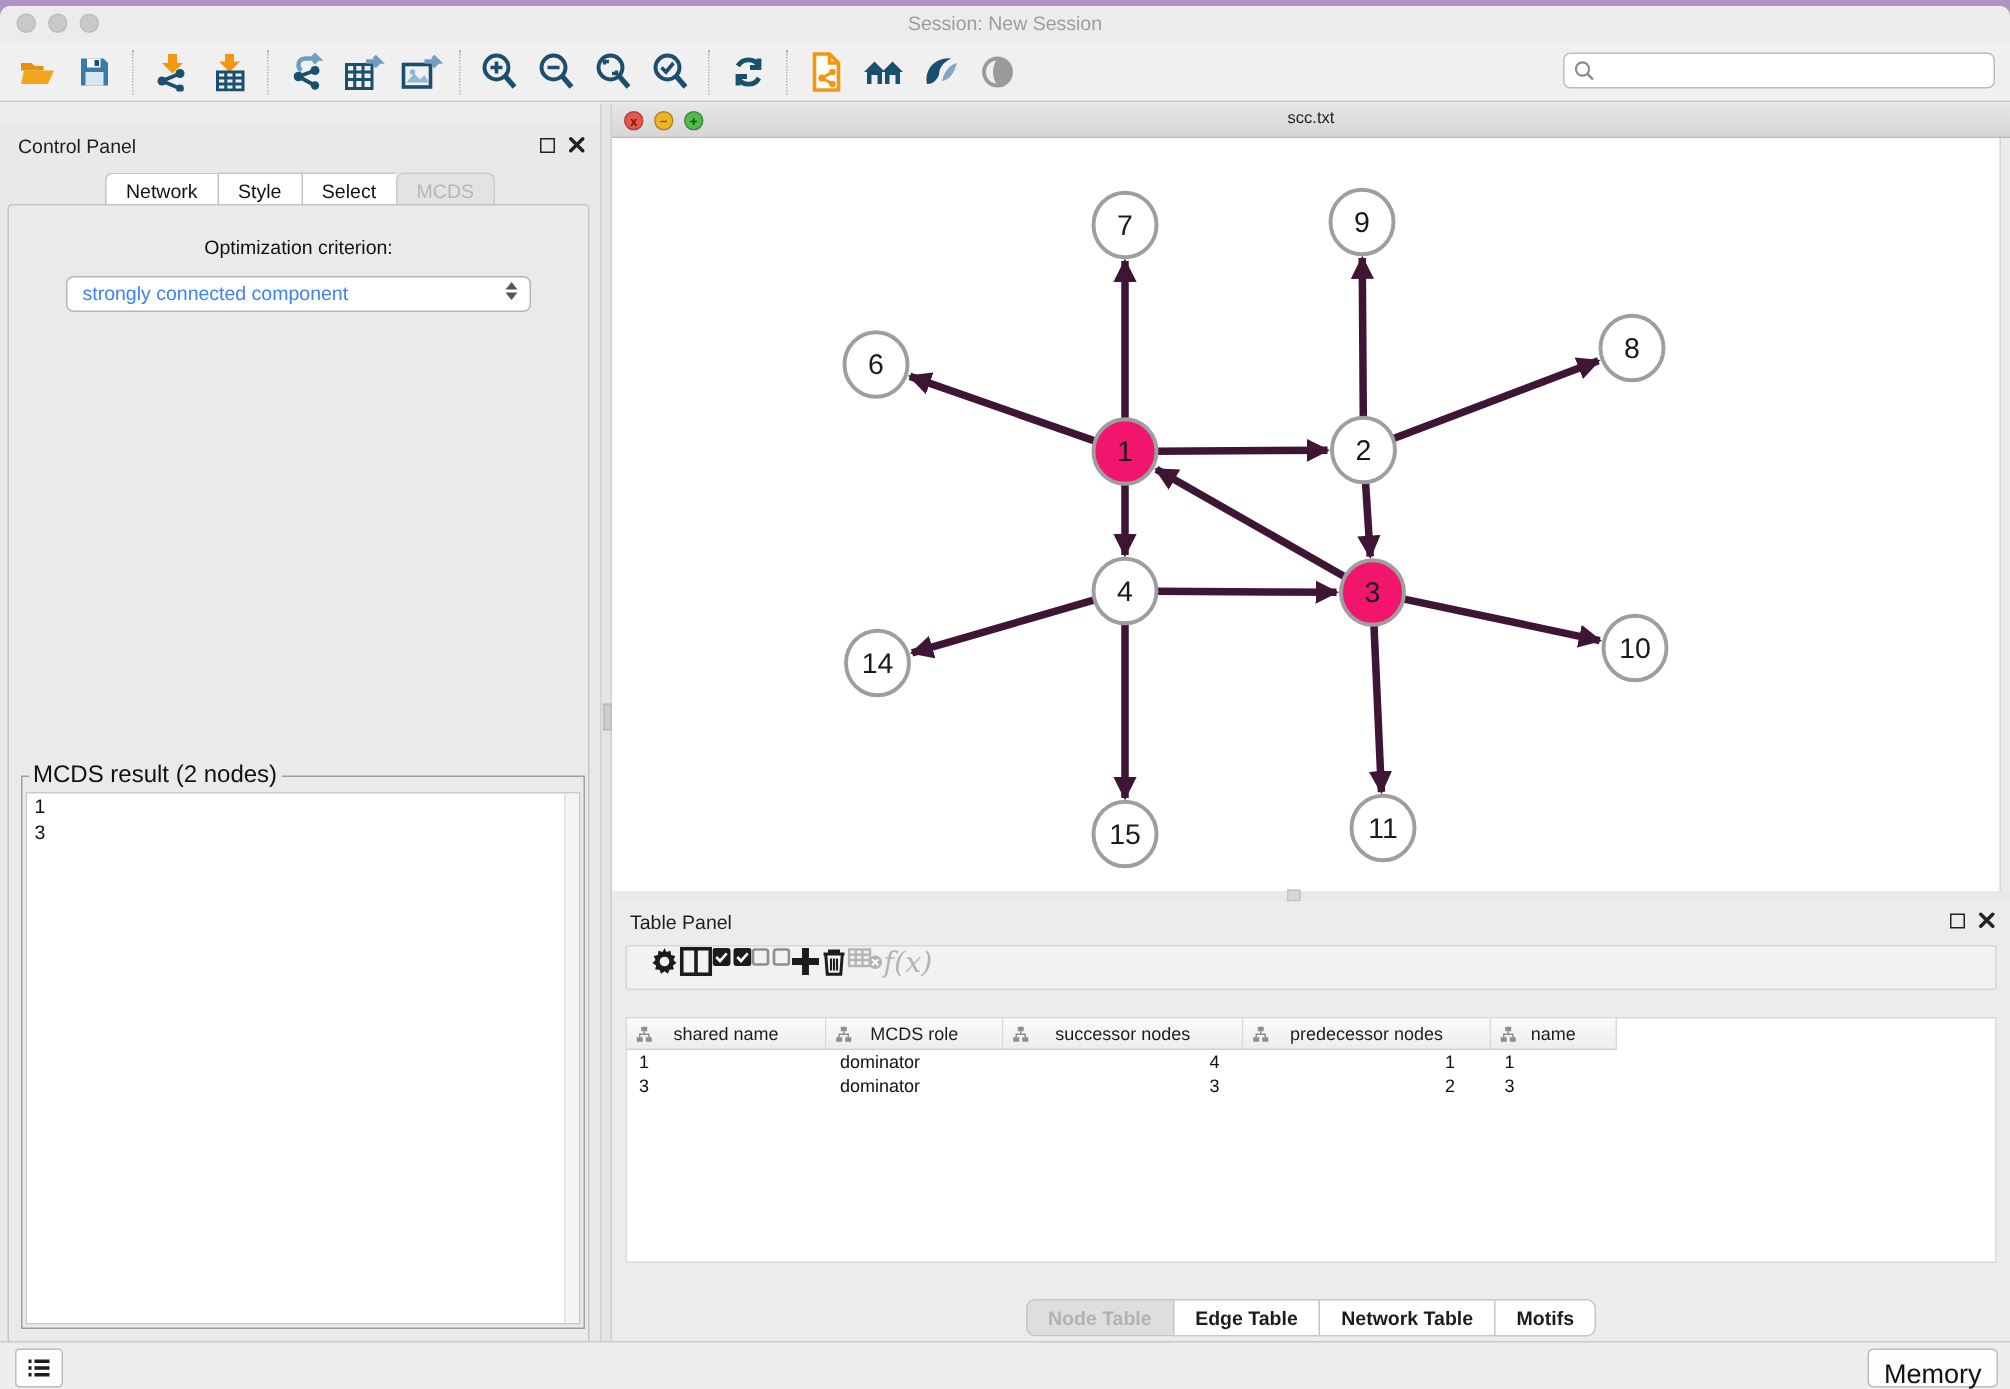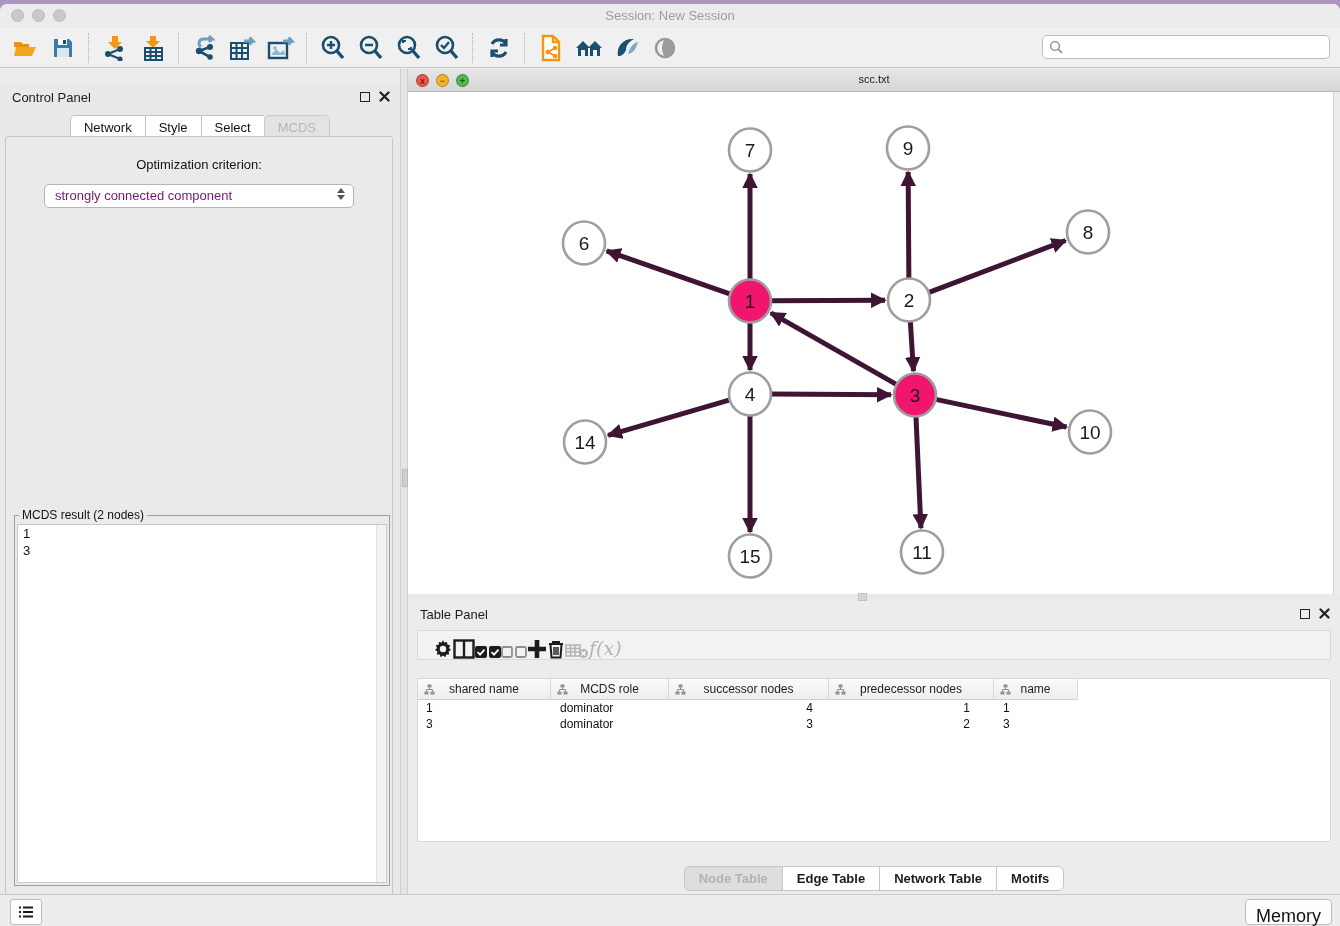--- a/index.html
+++ b/index.html
@@ -26,29 +26,29 @@
   .panel-title{position:absolute;left:12px;top:6px;font-size:13px;color:#1d1d1d;}
   .panel-icons{position:absolute;right:10px;top:7px;display:flex;gap:9px;align-items:center;}
   .float-box{width:10px;height:10px;border:1.6px solid #222;box-sizing:border-box;}
   .ctab-row{position:absolute;left:0;top:31px;width:100%;display:flex;justify-content:center;gap:0;}
   .ctab{font-size:13px;padding:4px 13px;background:#fff;border:1px solid #c2c2c2;border-right:none;color:#111;cursor:default;}
   .ctab:first-child{border-radius:5px 0 0 0;}
   .ctab:last-child{border-right:1px solid #c2c2c2;border-radius:0 5px 5px 0;}
   .ctab.sel{background:#e3e3e3;color:#b6b6b6;border-color:#cccccc;border-radius:5px;}
   .cpane{position:absolute;left:5px;top:52px;width:388px;height:760px;background:#eaeaea;border:1px solid #c5c5c5;border-radius:3px;box-sizing:border-box;}
   .opt-label{margin-top:20px;text-align:center;font-size:13px;color:#111;}
-  .dropdown{position:relative;margin:12px auto 0 auto;width:310px;height:24px;background:#fff;border:1px solid #b6b6b6;border-radius:5px;box-sizing:border-box;font-size:13px;color:#701a75;line-height:22px;padding-left:10px;}
+  .dropdown{position:relative;margin:12px auto 0 auto;width:310px;height:24px;background:#fff;border:1px solid #b6b6b6;border-radius:5px;box-sizing:border-box;font-size:13px;color:#3b82f6;line-height:22px;padding-left:10px;}
   .dd-arrows{position:absolute;right:8px;top:3px;display:flex;flex-direction:column;gap:2px;}
   .dd-arrows i{display:block;width:0;height:0;border-left:4px solid transparent;border-right:4px solid transparent;}
   .dd-up{border-bottom:5px solid #555;}
   .dd-down{border-top:5px solid #555;}
   .btn-row{display:flex;justify-content:center;gap:15px;margin-top:11px;}
   .pbtn{font-size:13px;background:#fff;border:1px solid #b6b6b6;border-radius:5px;padding:3px 14px;color:#111;}
   .result-fieldset{position:absolute;left:8px;top:371px;width:370px;height:372px;border:1px solid #9f9f9f;margin:0;padding:2px;font-size:13px;color:#111;}
-  .result-fieldset legend{font-size:12px;padding:0 3px;margin-left:2px;}
+  .result-fieldset legend{font-size:16px;padding:0 3px;margin-left:2px;}
   .result-box{position:relative;width:100%;height:100%;background:#fff;border:1px solid #c9c9c9;box-sizing:border-box;overflow:hidden;}
   .result-line{font-size:13px;line-height:17px;padding-left:5px;color:#111;}
   .result-scroll{position:absolute;right:0;top:0;width:9px;height:100%;background:#f4f4f4;border-left:1px solid #e0e0e0;}
 
   
   .vdivider{position:absolute;left:400px;top:65px;width:8px;height:825px;background:#e4e4e4;border-left:1px solid #cfcfcf;border-right:1px solid #cfcfcf;box-sizing:border-box;}
   .v-handle{position:absolute;left:1px;top:400px;width:4px;height:16px;background:#cdcdcd;border:1px solid #bbb;}
 
   
   .network-panel{position:absolute;left:408px;top:65px;width:932px;height:532px;background:#ececec;}
@@ -58,21 +58,21 @@
   .ntl.red{background:#e9564c;color:#7d1410;}
   .ntl.yellow{background:#f0b429;color:#8a5d00;}
   .ntl.green{background:#53b94e;color:#14570f;}
   .net-title{position:absolute;left:0;right:0;top:4px;text-align:center;font-size:11px;color:#222;}
   .net-canvas{position:absolute;left:0;top:23px;width:925px;height:502px;background:#fff;border-right:1px solid #d6d6d6;}
   .hdivider{position:absolute;left:0;top:525px;width:100%;height:7px;background:#e9e9e9;}
   .h-handle{position:absolute;left:450px;top:-1px;width:9px;height:8px;background:#d6d6d6;border:1px solid #c2c2c2;box-sizing:border-box;}
 
   
   .table-panel{position:absolute;left:408px;top:597px;width:932px;height:293px;background:#ececec;}
-  .tp-toolbar{position:absolute;left:9px;right:9px;top:29px;height:30px;background:#f2f2f2;border:1px solid #d8d8d8;border-radius:2px;display:flex;align-items:flex-end;padding-left:15px;box-sizing:border-box;}
+  .tp-toolbar{position:absolute;left:9px;right:9px;top:29px;height:30px;background:#f2f2f2;border:1px solid #d8d8d8;border-radius:2px;display:flex;align-items:flex-start;padding-left:15px;box-sizing:border-box;}
   .tp-icon{display:flex;align-items:center;justify-content:center;}
   .fx{font-family:"DejaVu Serif",serif;font-style:italic;font-size:19px;color:#b4b4b4;}
   .tgrid{position:absolute;left:9px;top:77px;right:9px;bottom:52px;background:#fff;border:1px solid #d8d8d8;overflow:hidden;}
   .thead{display:flex;height:21px;}
   .th{background:linear-gradient(#fbfbfb,#ededed);border-right:1px solid #d9d9d9;border-bottom:1px solid #cfcfcf;display:flex;align-items:center;justify-content:center;position:relative;font-size:12px;color:#1d1d1d;box-sizing:border-box;flex:0 0 auto;}
   .th .tree-ic{position:absolute;left:6px;top:5px;}
   .trow{display:flex;height:16px;font-size:12px;color:#111;}
   .td{flex:0 0 auto;box-sizing:border-box;overflow:hidden;white-space:nowrap;line-height:16px;}
   .tab-row{position:absolute;left:0;bottom:3px;width:100%;display:flex;justify-content:center;}
   .ttab{font-size:13px;font-weight:bold;padding:4px 14px;background:#fff;border:1px solid #c6c6c6;border-right:none;color:#1c1c1c;}

